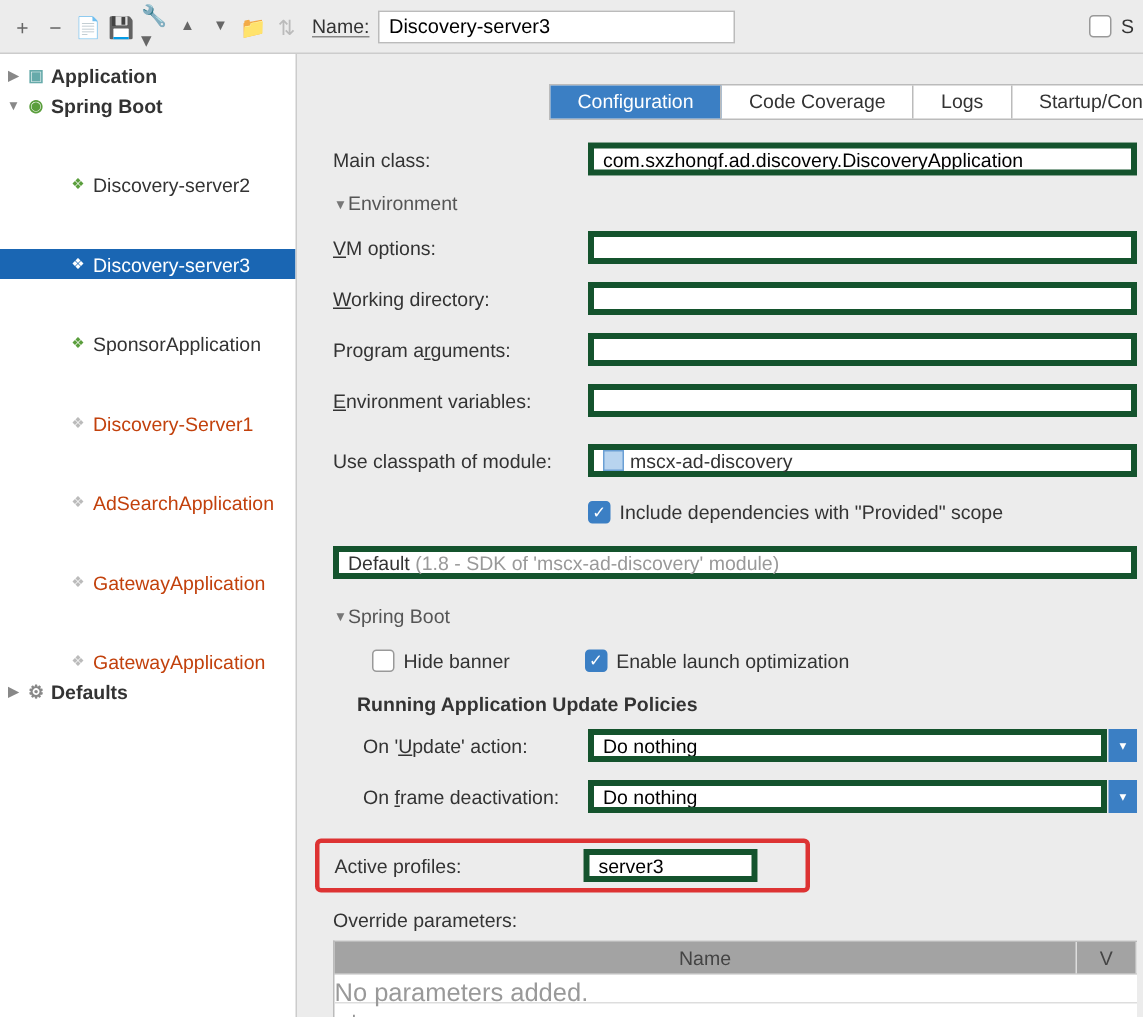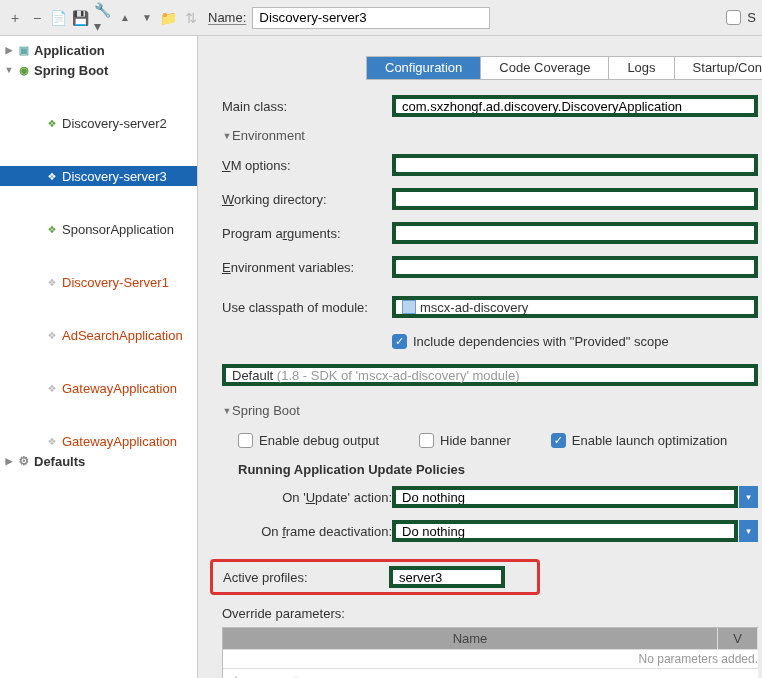--- a/index.html
+++ b/index.html
@@ -27,21 +27,21 @@
   .ico.leafg::before { content: "❖"; color: #bbb; font-size: 10px; }
   .ico.def::before { content: "⚙"; color: #888; font-size: 12px; }
   .tree-item.selected .ico.leaf::before { color: #fff; }
   .content { flex: 1; display: flex; flex-direction: column; background: #ececec; overflow: hidden; padding-left: 10px; padding-right: 0; }
   .tab-bar { display: flex; border: 1px solid #bbb; border-right: none; margin-top: 20px; margin-bottom: 14px; margin-left: 158px; height: 24px; background: #fff; }
   .tab { padding: 3px 18px; border-right: 1px solid #bbb; cursor: pointer; font-size: 13px; white-space: nowrap; }
   .tab.active { background: #3b7fc4; color: #fff; }
   .form { flex: 1; overflow: auto; padding: 0 4px 0 14px; }
   .row { display: flex; align-items: center; margin-bottom: 10px; min-height: 24px; }
   .row .lbl { width: 170px; color: #333; }
-  .row .lbl.sub { padding-left: 20px; text-align: right; }
+  .row .lbl.sub { padding-left: 20px; }
   .row .lbl u { text-decoration: underline; }
   .row .ctrl { flex: 1; }
   .txt { width: 100%; height: 22px; border: 4px solid #14532d; background: #fff; padding: 0 6px; font-size: 13px; }
   .txt.small { width: 116px; }
   .sel-wrap { position: relative; flex: 1; display: flex; }
   .sel-wrap .txt { width: 100%; }
   .sel-btn { width: 20px; height: 22px; background: #3b7fc4; display: flex; align-items: center; justify-content: center; color: #fff; margin-left: 1px; }
   .sel-btn::after { content: "▾"; font-size: 9px; }
   .collapse-hdr { display: flex; align-items: center; color: #555; margin: 6px 0 10px 0; }
   .collapse-hdr .tw { color: #777; }
@@ -50,21 +50,21 @@
   .cb.checked { background: #3b7fc4; border-color: #3b7fc4; color: #fff; font-size: 11px; }
   .cb.checked::after { content: "✓"; }
   .module-value { display: flex; align-items: flex-start; gap: 4px; }
   .module-ico { width: 14px; height: 14px; display: inline-block; background: #b8d4ef; border: 1px solid #6a9fd4; }
   .grey-text { color: #999; }
   .highlight-box { border: 3px solid #d33; border-radius: 4px; padding: 4px 4px 4px 10px; margin: 16px 0 6px -12px; display: flex; align-items: center; width: 330px; }
   .highlight-box .lbl { width: 166px; }
   .table-wrapper { border: 1px solid #bbb; background: #fff; margin-top: 2px; border-right: none; }
   .table-hdr { display: flex; background: #a3a3a3; border-bottom: 1px solid #ddd; }
   .table-hdr .th { flex: 1; text-align: center; padding: 3px; color: #444; border-right: 1px solid #ddd; }
-  .table-body { height: 18px; text-align: right; color: #999; font-size: 12px; padding-top: 2px; }
+  .table-body { height: 18px; text-align: left; color: #999; font-size: 17px; padding-top: 2px; }
   .table-footer { display: flex; align-items: center; gap: 6px; height: 22px; border-top: 1px solid #ddd; padding: 0 6px; color: #777; }
   .fbtn { cursor: pointer; width: 14px; text-align: center; }
   .subheader { color: #333; margin: 4px 0 8px 16px; font-weight: bold; }
 </style>
 </head>
 <body>
 
 <div class="container">
   <div class="top-bar">
     <div class="toolbar-left">
@@ -201,29 +201,25 @@
             </div>
           </div>
         </div>
 
         <div class="collapse-hdr" style="margin-top:16px">
           <span class="tw">▼</span>
             <span>Spring Boot</span>
         </div>
 
         <div class="row" style="gap:30px; padding-left:16px;">
-          <div class="cbrow">
-            <span class="cb"></span>
-            <span>Enable debug output</span>
-          </div>
           <div class="cbrow" style="margin-left:10px">
             <span class="cb"></span>
             <span>Hide banner</span>
           </div>
-          <div class="cbrow" style="margin-left:10px">
+          <div class="cbrow" style="margin-left:20px">
             <span class="cb checked"></span>
             <span>Enable launch optimization</span>
           </div>
         </div>
 
         <div class="subheader">Running Application Update Policies</div>
 
         <div class="row">
           <span class="lbl sub">On '<u>U</u>pdate' action:</span>
           <div class="ctrl sel-wrap">

